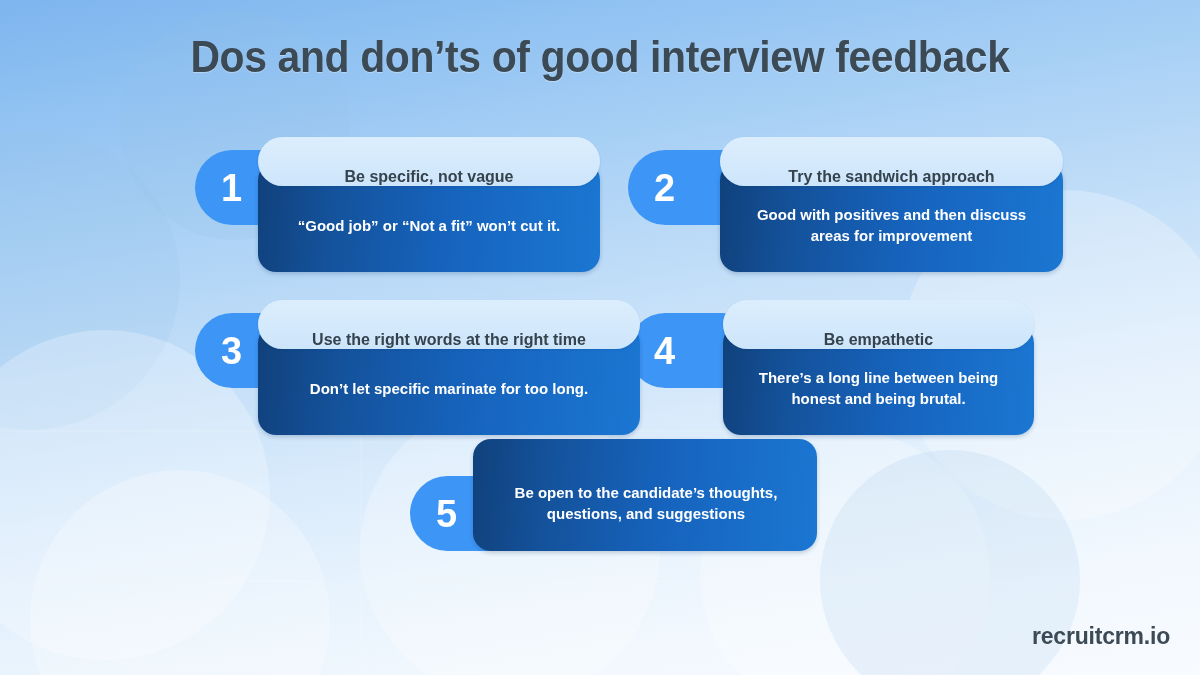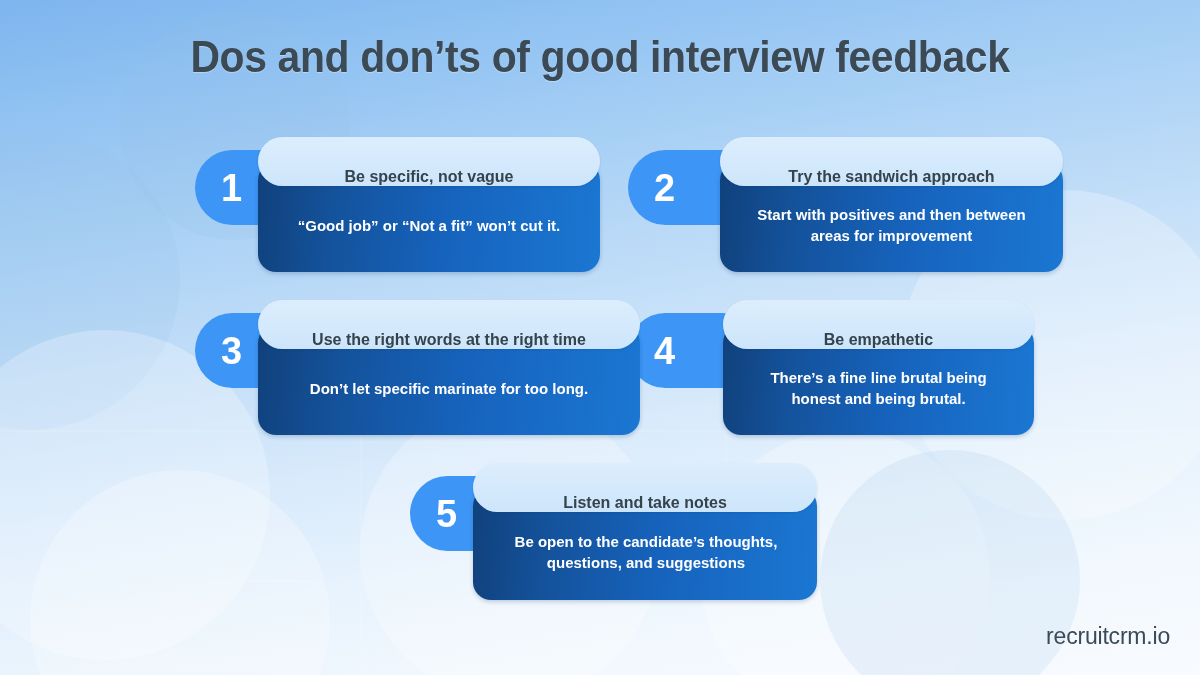--- a/index.html
+++ b/index.html
@@ -144,21 +144,21 @@
 
   #card-5 { left:410px; top:463px; width:407px; }
   #card-5 .card-stack { left:63px; width:344px; }
   #card-5 .card-body  { height:112px;padding-left:24px; }
 
   
   .footer-logo {
     position:absolute;
     right:30px; bottom:25px;
     font-size:23px;
-    font-weight:normal;
+    font-weight:bold;
     color:#3b4a54;
     letter-spacing:-0.2px;
   }
 </style>
 </head>
 <body>
 
 <div id="infographic">
 
   <div class="bg-deco">
@@ -194,21 +194,21 @@
 
   <div class="card" id="card-2">
     <div class="badge">
       <span>2</span>
     </div>
     <div class="card-stack">
       <div class="card-header">
         <span>Try the sandwich approach</span>
       </div>
       <div class="card-body">
-        <span>Start with positives and then between areas for improvement</span>
+        <span>Good with positives and then discuss areas for improvement</span>
       </div>
     </div>
   </div>
 
   <div class="card" id="card-3">
     <div class="badge">
       <span>3</span>
     </div>
     <div class="card-stack">
       <div class="card-header">
@@ -222,33 +222,30 @@
 
   <div class="card" id="card-4">
     <div class="badge">
       <span>4</span>
     </div>
     <div class="card-stack">
       <div class="card-header">
         <span>Be empathetic</span>
       </div>
       <div class="card-body">
-        <span>There’s a fine line brutal being honest and being brutal.</span>
+        <span>There’s a long line between being honest and being brutal.</span>
       </div>
     </div>
   </div>
 
   <div class="card" id="card-5">
     <div class="badge">
       <span>5</span>
     </div>
     <div class="card-stack">
-      <div class="card-header">
-        <span>Listen and take notes</span>
-      </div>
       <div class="card-body">
         <span>Be open to the candidate’s thoughts, questions, and suggestions</span>
       </div>
     </div>
   </div>
 
   <div class="footer-logo">recruitcrm.io</div>
 
 </div>
 

